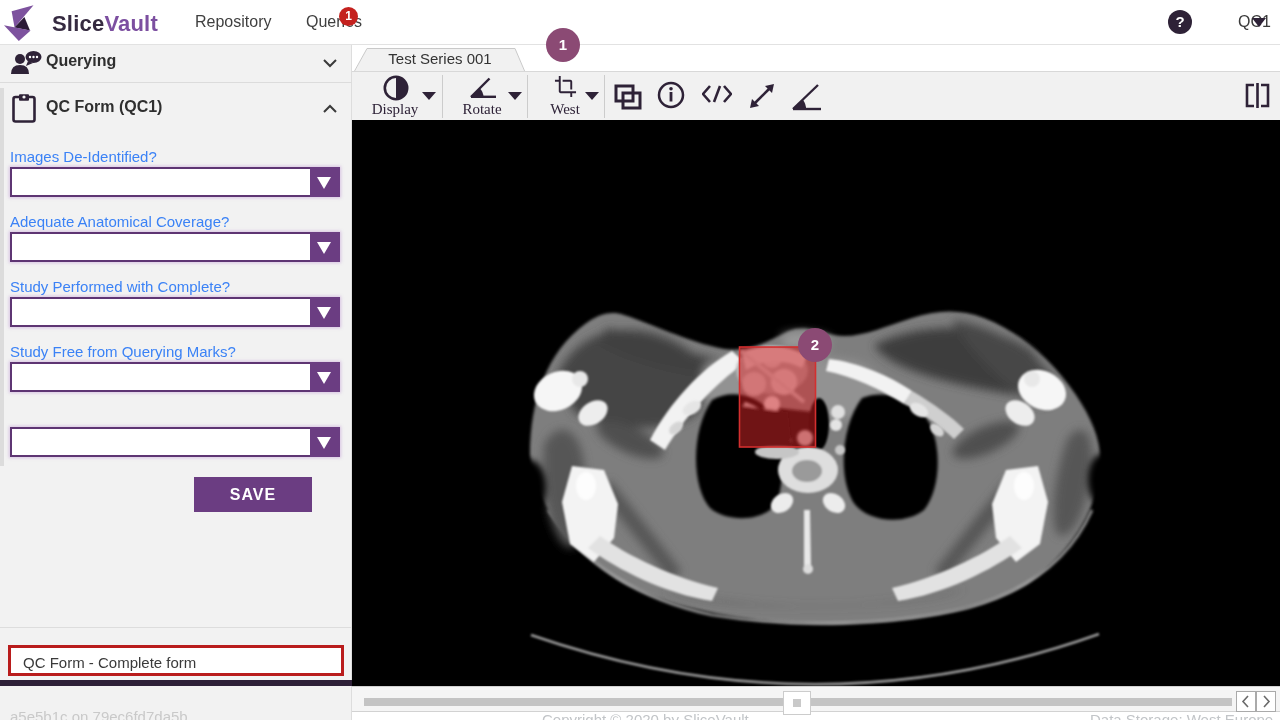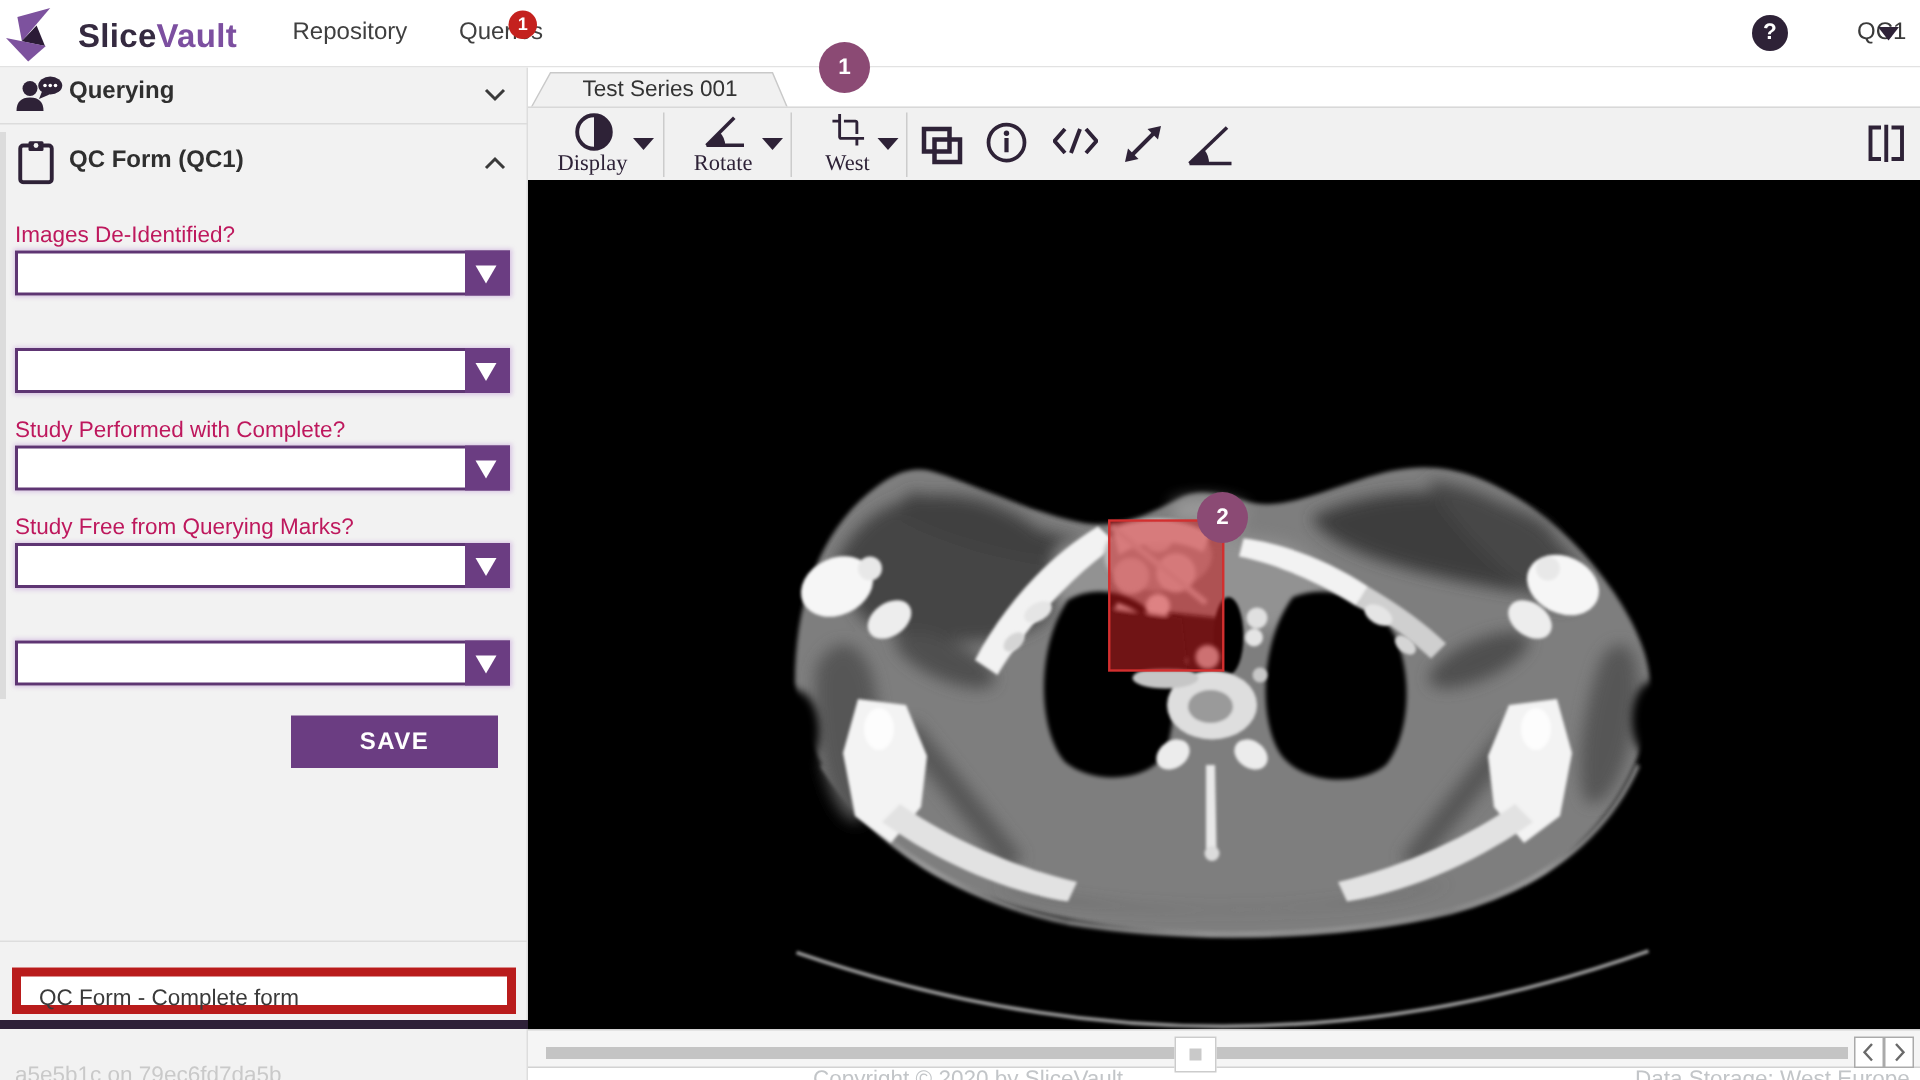--- a/index.html
+++ b/index.html
@@ -23,32 +23,32 @@
   #qc1 { left:1214px; top:13px; font-size:16px; color:#3a3a3a;margin-left:24px; }
   #qc1caret { left:1252px; top:18px; width:0; height:0;
     border-left:7px solid transparent; border-right:7px solid transparent;
     border-top:9px solid #2e2237; }
 
   
   #sidebar { left:0; top:45px; width:352px; height:675px; background:#f2f2f2;
     border-right:1px solid #ddd; }
   .shead { font-size:16px; font-weight:700; color:#2f2f2f; }
   .chev { position:absolute; width:16px; height:16px; }
-  .flabel { position:absolute; left:10px; font-size:15px; color:#be185d; }
+  .flabel { position:absolute; left:10px; font-size:15px; color:#3b82f6; }
   .fsel { position:absolute; left:10px; width:330px; height:30px; background:#fff;
     border:2px solid #5e3573; box-shadow:0 0 3px 1px rgba(170,110,200,0.35); }
   .fbtn { position:absolute; right:-2px; top:-2px; width:30px; height:30px; background:#6b3d82; }
   .fbtn:after { content:""; position:absolute; left:7px; top:10px; width:0; height:0;
     border-left:7.5px solid transparent; border-right:7.5px solid transparent;
     border-top:12px solid #fff; }
-  #saveBtn { left:194px; top:432px; width:138px; height:35px; background:#6b3d82;
+  #saveBtn { left:194px; top:432px; width:118px; height:35px; background:#6b3d82;
     color:#fff; font-size:16px; font-weight:700; text-align:center; line-height:35px;
     letter-spacing:1px; }
   #qcmsg { left:8px; top:600px; width:336px; height:31px; background:#fff;
-    border:6px solid #b91c1c; font-size:15px; color:#3a3a3a; line-height:29px;
+    border:3px solid #b91c1c; font-size:15px; color:#3a3a3a; line-height:29px;
     padding-left:12px; }
   #sbar-purple { left:0px; top:635px; width:352px; height:6px; background:#2e2038; }
   #scrollhint { left:0; top:88px; width:4px; height:378px; background:#dcdcdc; }
 
   
   #tabrow { left:352px; top:45px; width:928px; height:26px; background:#fff; }
   #toolbar { left:352px; top:71px; width:928px; height:49px; background:#f1f1f1;
     border-top:1px solid #d8d8d8;font-family:Liberation Serif, serif; }
   .tsep { position:absolute; top:3px; width:1px; height:43px; background:#ccc; }
   .tlabel { position:absolute; top:29px; font-size:15px; color:#2e2237; text-align:center; }
@@ -117,20 +117,21 @@
   <div class="shead abs" style="left:46px;top:98px">QC Form (QC1)</div>
   <svg class="chev abs" style="left:322px;top:101px" viewBox="0 0 16 16">
     <path d="M2 11 L8 5 L14 11" stroke="#3a3a3a" stroke-width="2" fill="none"></path>
   </svg>
   <div id="scrollhint" class="abs"></div>
 
   <div class="flabel" style="top:148px">Images De-Identified?</div>
   <div class="fsel" style="top:167px">
       <div class="fbtn"></div>
     </div>
+  <div class="flabel" style="top:213px">Adequate Anatomical Coverage?</div>
   <div class="fsel" style="top:232px">
       <div class="fbtn"></div>
     </div>
   <div class="flabel" style="top:278px">Study Performed with Complete?</div>
   <div class="fsel" style="top:297px">
       <div class="fbtn"></div>
     </div>
   <div class="flabel" style="top:343px">Study Free from Querying Marks?</div>
   <div class="fsel" style="top:362px">
       <div class="fbtn"></div>

